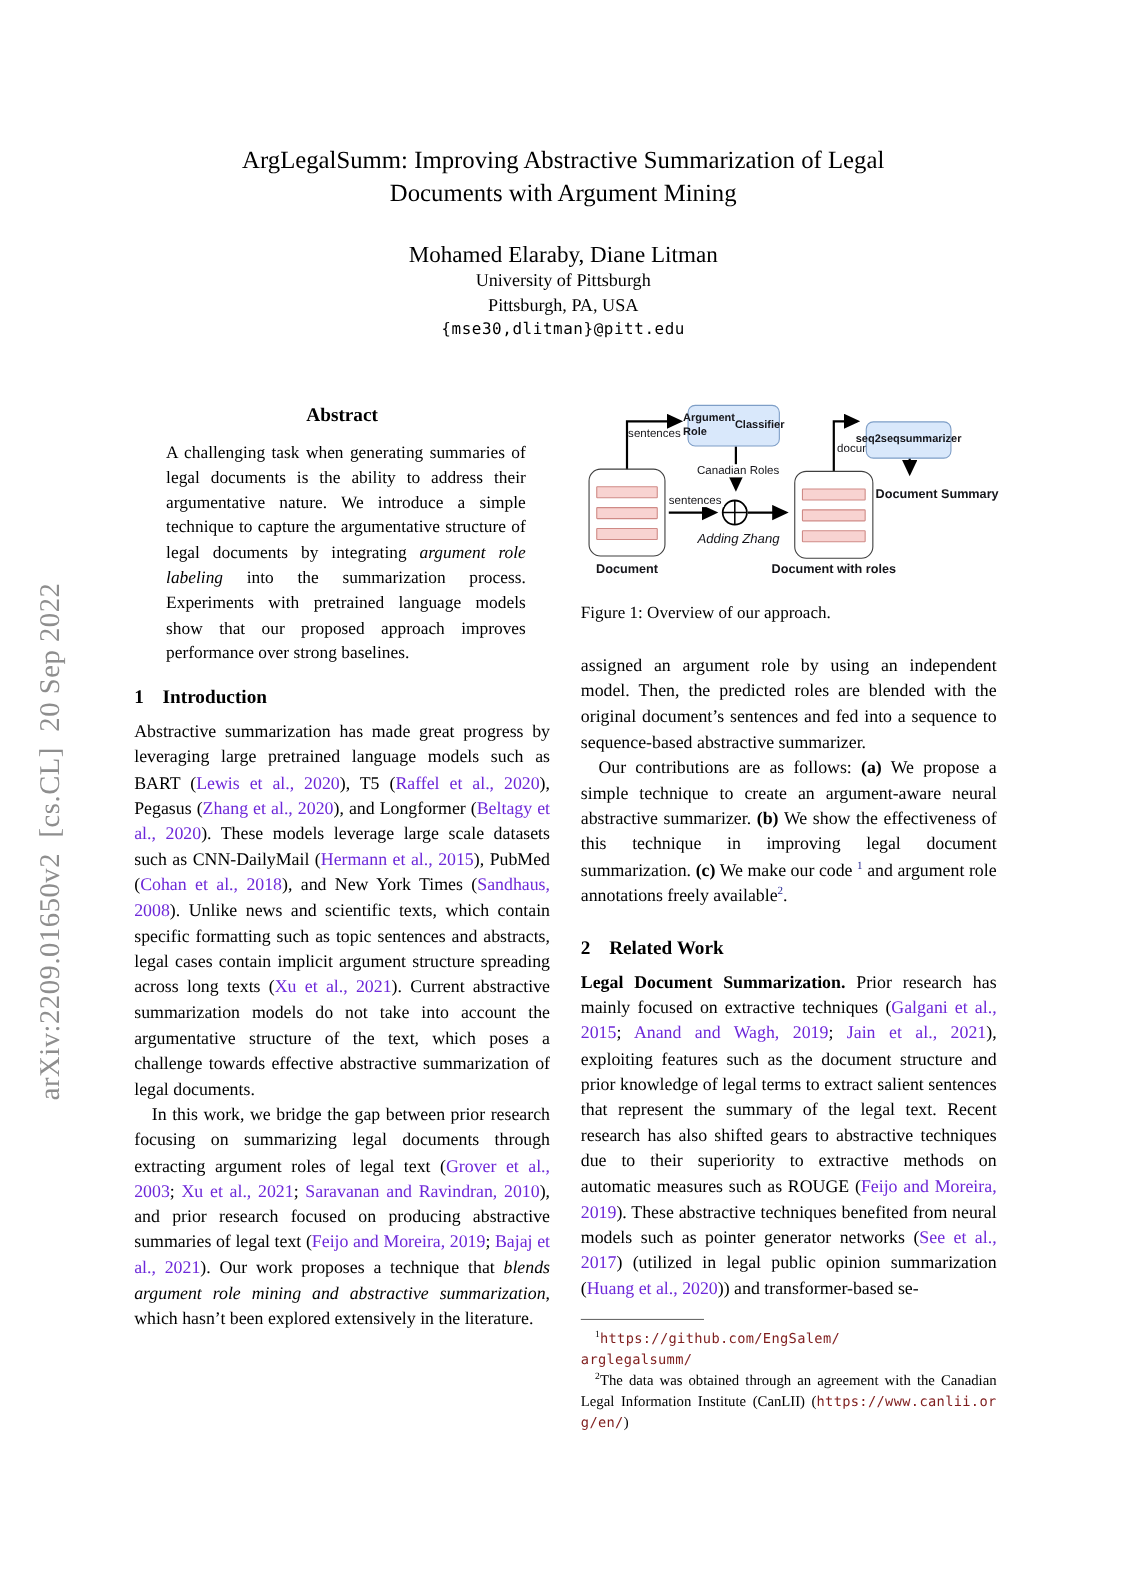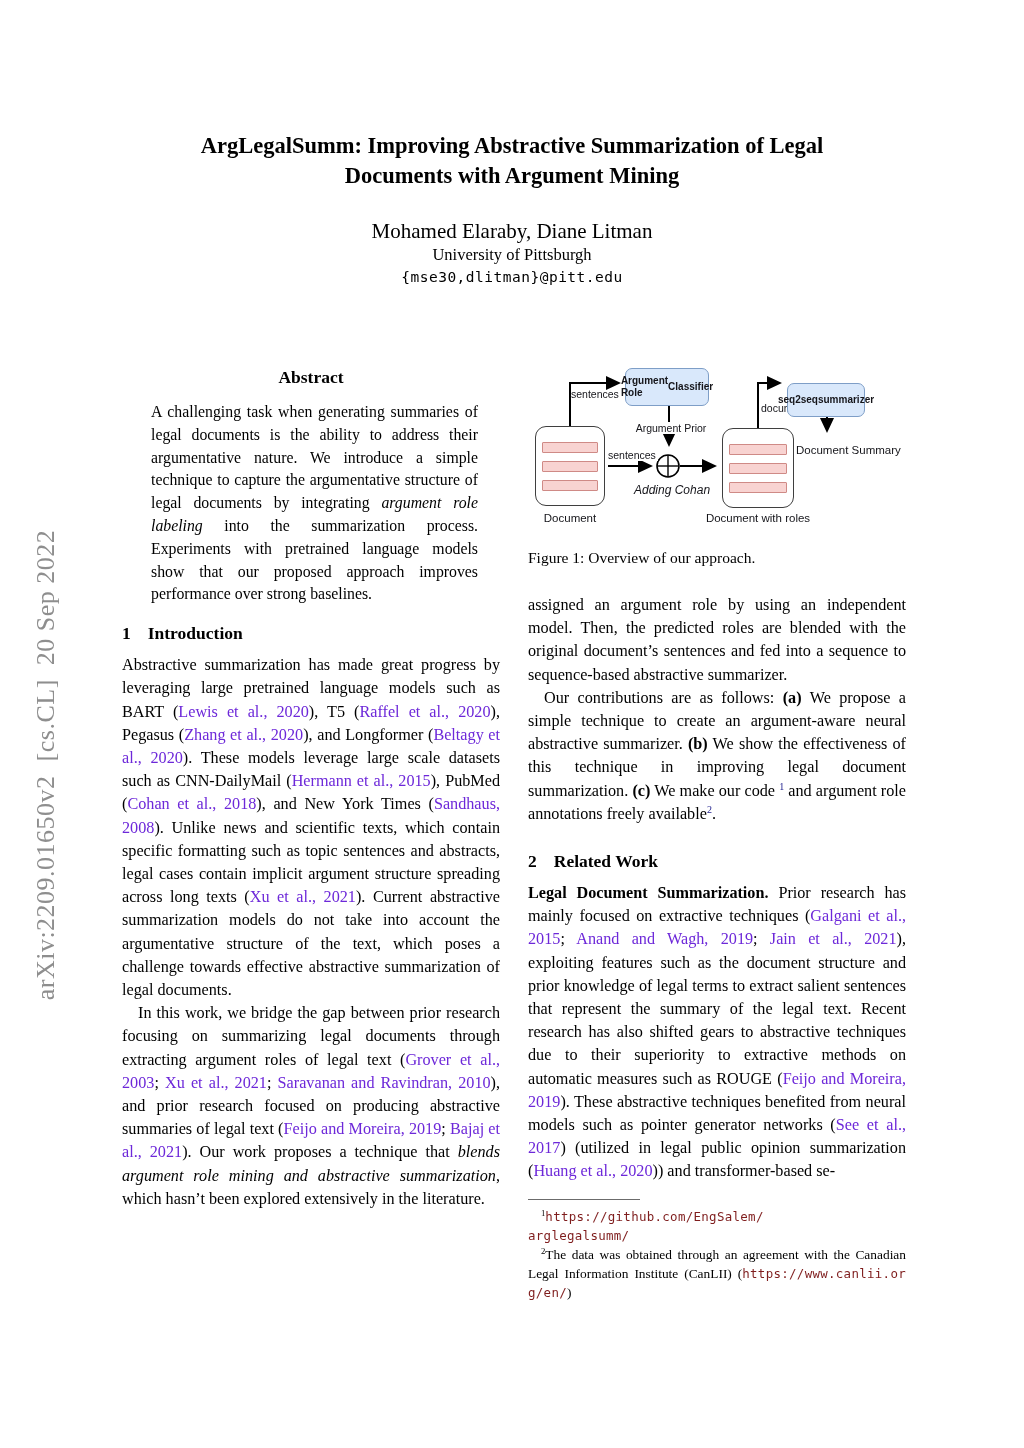--- a/index.html
+++ b/index.html
@@ -5,21 +5,21 @@
   html,body{margin:0;padding:0;background:#ffffff;}
   .page{position:relative;width:1024px;height:1448px;background:#ffffff;overflow:hidden;
         font-family:"Liberation Serif",serif;color:#000;}
 
   
   .arxiv-banner{position:absolute;left:46px;top:765px;transform:translate(-50%,-50%) rotate(-90deg);
                 white-space:pre;font-size:26px;color:#8e8e8e;letter-spacing:0.5px;}
 
   
   .title{position:absolute;top:131px;left:0;width:100%;text-align:center;
-         font-size:22.5px;font-weight:bold;line-height:30px;}
+         font-size:22.5px;font-weight:normal;line-height:30px;}
   .authors{position:absolute;top:219px;left:0;width:100%;text-align:center;}
   .author-names{font-weight:normal;font-size:21px;line-height:24px;}
   .affil{font-size:16.5px;line-height:23px;}
   .email{font-family:"DejaVu Sans Mono",monospace;font-size:14.5px;line-height:23px;letter-spacing:0.5px;}
 
   
   .col{position:absolute;top:358px;width:378px;}
   .col-left{left:122px;}
   .col-right{left:528px;top:356px;}
 
@@ -44,21 +44,21 @@
   .figure-block{margin:0;padding:0;}
   .diagram{position:relative;width:392px;height:180px;}
   .diagram svg{position:absolute;left:0;top:0;}
   .doc-box{position:absolute;box-sizing:border-box;border:1.6px solid #3f3f3f;border-radius:11px;background:#fff;
            display:flex;flex-direction:column;justify-content:center;gap:8px;padding:0 6px;}
   .doc-bar{height:9px;background:#f8d3d1;border:1px solid #cf8a86;border-radius:1px;}
   .blue-box{position:absolute;box-sizing:border-box;background:#d9e8fb;border:1.2px solid #7e9ec7;border-radius:7px;
             display:flex;flex-direction:row;align-items:center;justify-content:center;
             font-family:"Liberation Sans",sans-serif;font-weight:bold;font-size:10px;line-height:12px;color:#15151a;}
   .fig-label{position:absolute;font-family:"Liberation Sans",sans-serif;font-size:10.5px;color:#15151a;}
-  .fig-label.bold{font-weight:normal;font-size:11.5px;}
+  .fig-label.bold{font-weight:bold;font-size:11.5px;}
   .fig-label.center{text-align:center;}
   .fig-label.whitebg{background:#fff;padding:0 2px;}
   .fig-label.ital{font-style:italic;font-size:12px;}
   .fig-caption{font-size:15.5px;margin-top:13px;}
 
   
   .footnotes{margin-top:15px;}
   .fn-rule{width:112px;border-top:1.6px solid #6b6b6b;margin-bottom:7px;}
   .footnote{font-size:13.4px;line-height:19px;text-align:justify;margin:0;text-indent:13px;}
   .footnote sup{font-size:0.65em;}
@@ -71,20 +71,21 @@
   <div class="arxiv-banner">arXiv:2209.01650v2  [cs.CL]  20 Sep 2022</div>
 
   <div class="title">
     <div>ArgLegalSumm: Improving Abstractive Summarization of Legal</div>
     <div>Documents with Argument Mining</div>
   </div>
 
   <div class="authors">
     <div class="author-names">Mohamed Elaraby, Diane Litman</div>
     <div class="affil">University of Pittsburgh</div>
+    <div class="affil">Pittsburgh, PA, USA</div>
     <div class="email">{mse30,dlitman}@pitt.edu</div>
   </div>
 
   <div class="col col-left">
     <div class="abstract-head">Abstract</div>
     <p class="abstract-body"><span>A challenging task when generating summaries of legal documents is the ability to address their argumentative nature.  We introduce a simple technique to capture the argumentative structure of legal documents by integrating </span><span class="it">argument role labeling</span><span> into the summarization process.  Experiments with pretrained language models show that our proposed approach improves performance over strong baselines.</span></p>
 
     <div class="sec-head">
       <span>1</span>
       <span>Introduction</span>
@@ -123,25 +124,25 @@
         </div>
         <div class="fig-label bold center" style="left:7px;top:156px;width:70px;">Document</div>
 
         <div class="fig-label" style="left:43px;top:32px;">sentences</div>
 
         <div class="blue-box" style="left:97px;top:12px;width:84px;height:38px;">
           <span>Argument Role</span>
           <span>Classifier</span>
         </div>
 
-        <div class="fig-label center whitebg" style="left:96px;top:66px;width:90px;">Argument Prior</div>
+        <div class="fig-label center whitebg" style="left:96px;top:66px;width:90px;">Canadian Roles</div>
 
         <div class="fig-label whitebg" style="left:78px;top:93px;">sentences</div>
 
-        <div class="fig-label ital" style="left:106px;top:127px;">Adding Cohan</div>
+        <div class="fig-label ital" style="left:106px;top:127px;">Adding Zhang</div>
 
         <div class="doc-box" style="left:194px;top:72px;width:72px;height:80px;">
           <div class="doc-bar"></div>
           <div class="doc-bar"></div>
           <div class="doc-bar"></div>
         </div>
         <div class="fig-label bold center" style="left:168px;top:156px;width:124px;">Document with roles</div>
 
         <div class="fig-label" style="left:233px;top:46px;">document</div>
 

